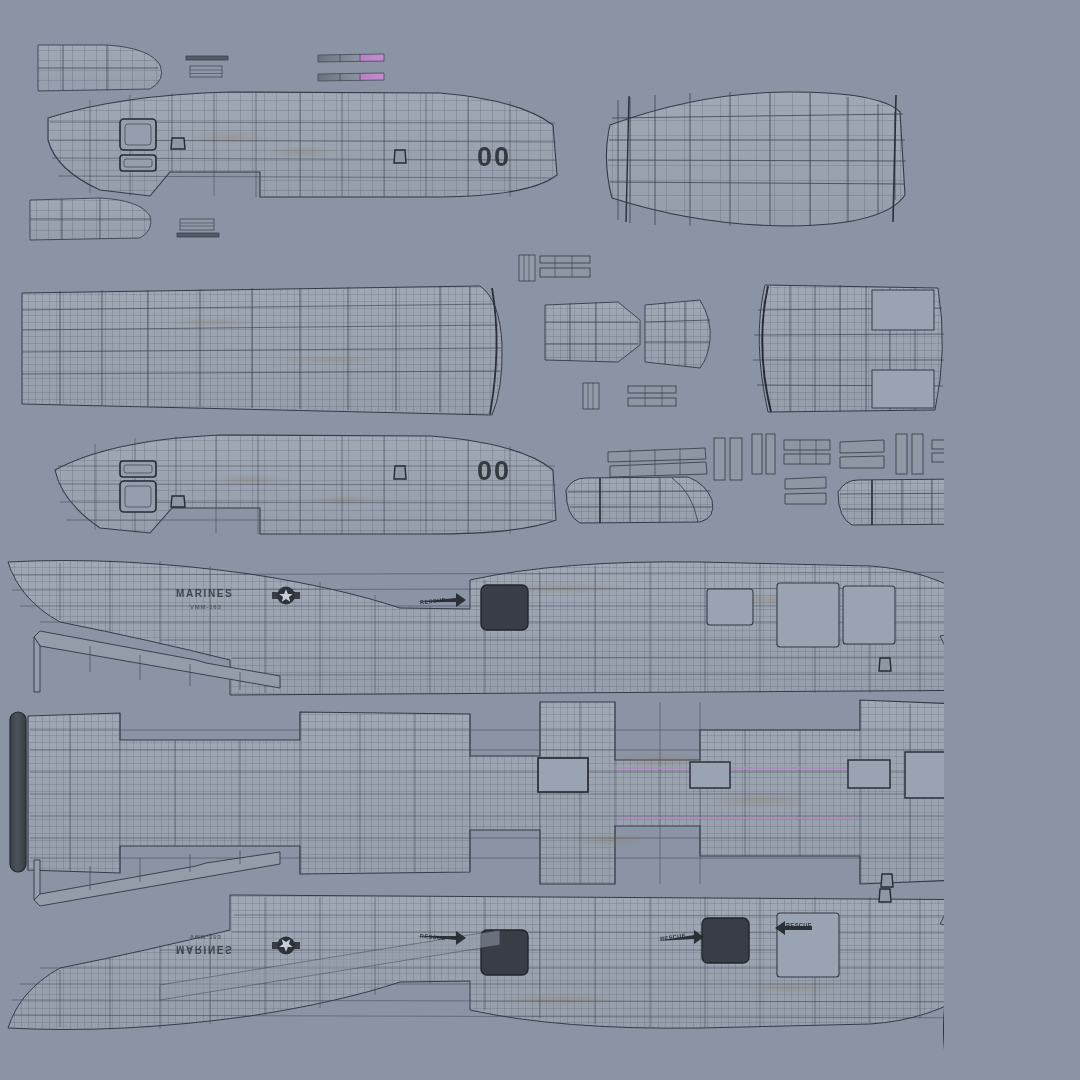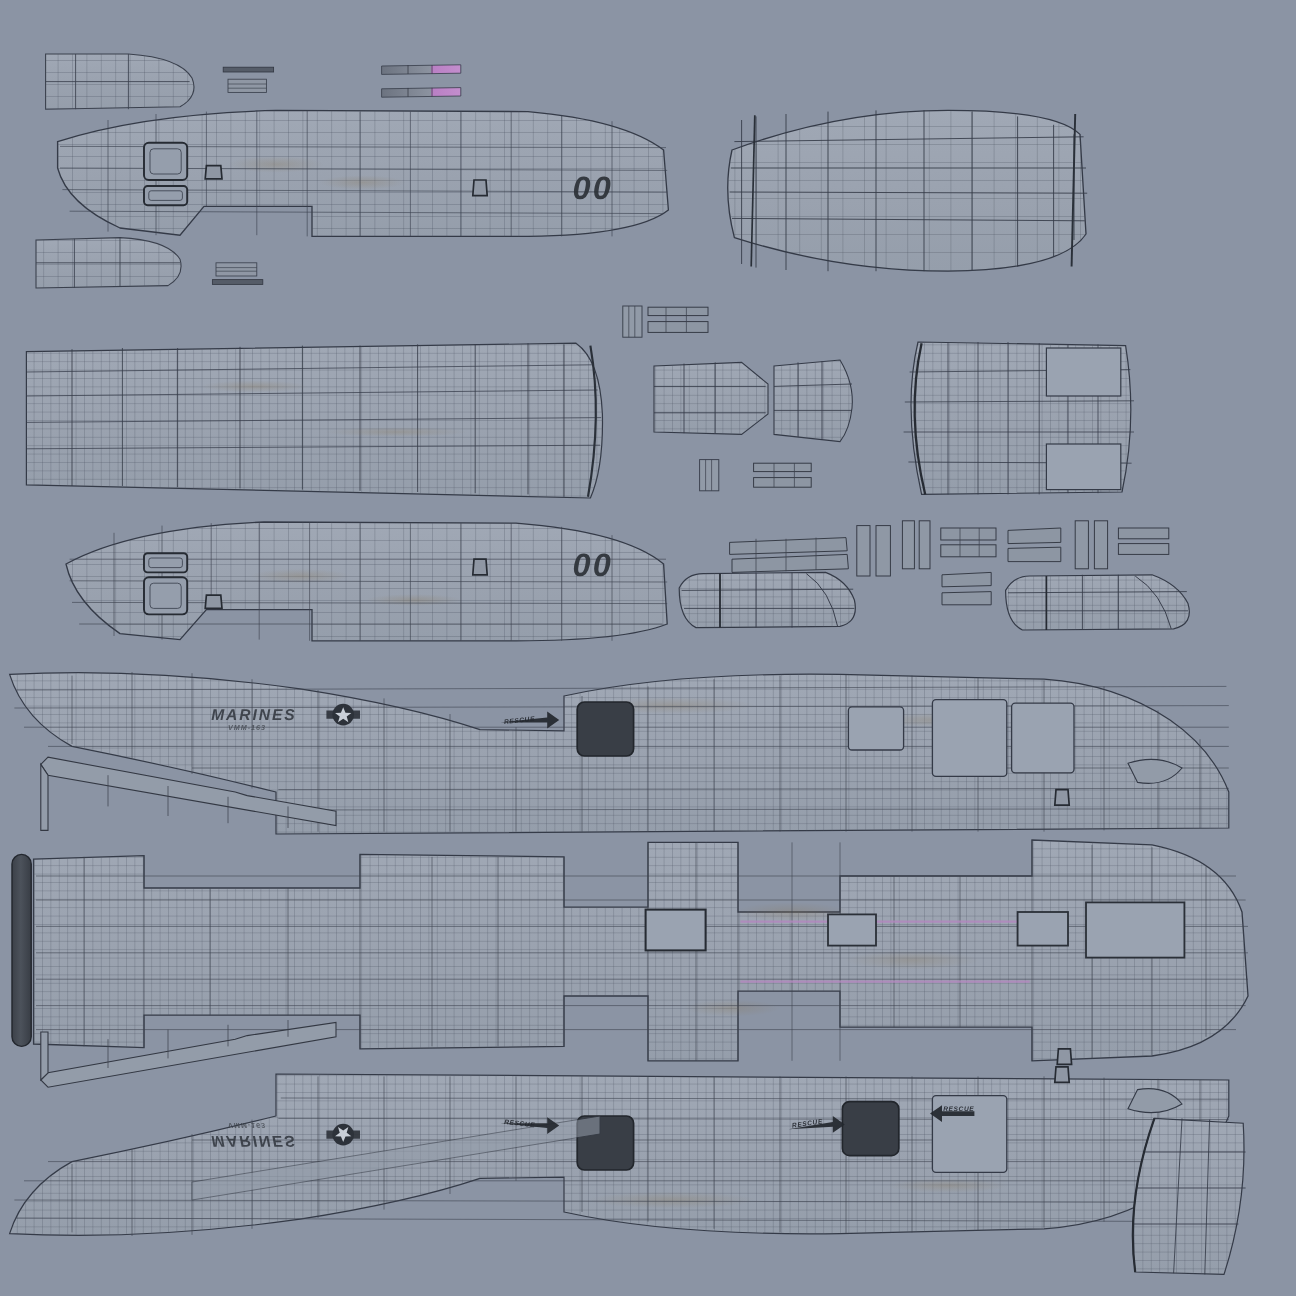--- a/index.html
+++ b/index.html
@@ -1,24 +1,24 @@
 <!DOCTYPE html>
 <html><head>
 <meta charset="utf-8">
 <title>UV Layout</title>
 <style>
   html,body{margin:0;padding:0;background:#8b94a4;}
-  #stage{position:relative;width:1080px;height:1080px;overflow:hidden;
-         background:#eab308;font-family:"Liberation Sans",sans-serif;font-style:italic;}
+  #stage{position:relative;width:944px;height:1080px;overflow:hidden;
+         background:#eab308;font-family:"Liberation Sans",sans-serif;}
   #stage svg{position:absolute;left:0;top:0;width:1080px;height:1080px;}
   .lbl{position:absolute;color:#2b3038;font-weight:bold;letter-spacing:1px;
        pointer-events:none;user-select:none;}
   .tailnum{font-size:27px;font-family:"Liberation Sans",sans-serif;
            font-weight:bold;letter-spacing:2px;color:#2d3238;opacity:.92;}
-  .marines{font-size:13px;font-weight:bold;letter-spacing:1.6px;color:#30353d;opacity:.85;}
+  .marines{font-size:10px;font-weight:bold;letter-spacing:1.6px;color:#30353d;opacity:.85;}
   .squad{font-size:6px;font-weight:bold;letter-spacing:.8px;color:#3a3f46;opacity:.7;}
   .flipv{transform:scaleY(-1);}
   .rescue{position:absolute;font-size:5.5px;font-weight:bold;letter-spacing:.5px;
           color:#23272e;opacity:.9;white-space:nowrap;}
 </style>
 </head>
 <body>
 
 <div id="stage">
 

